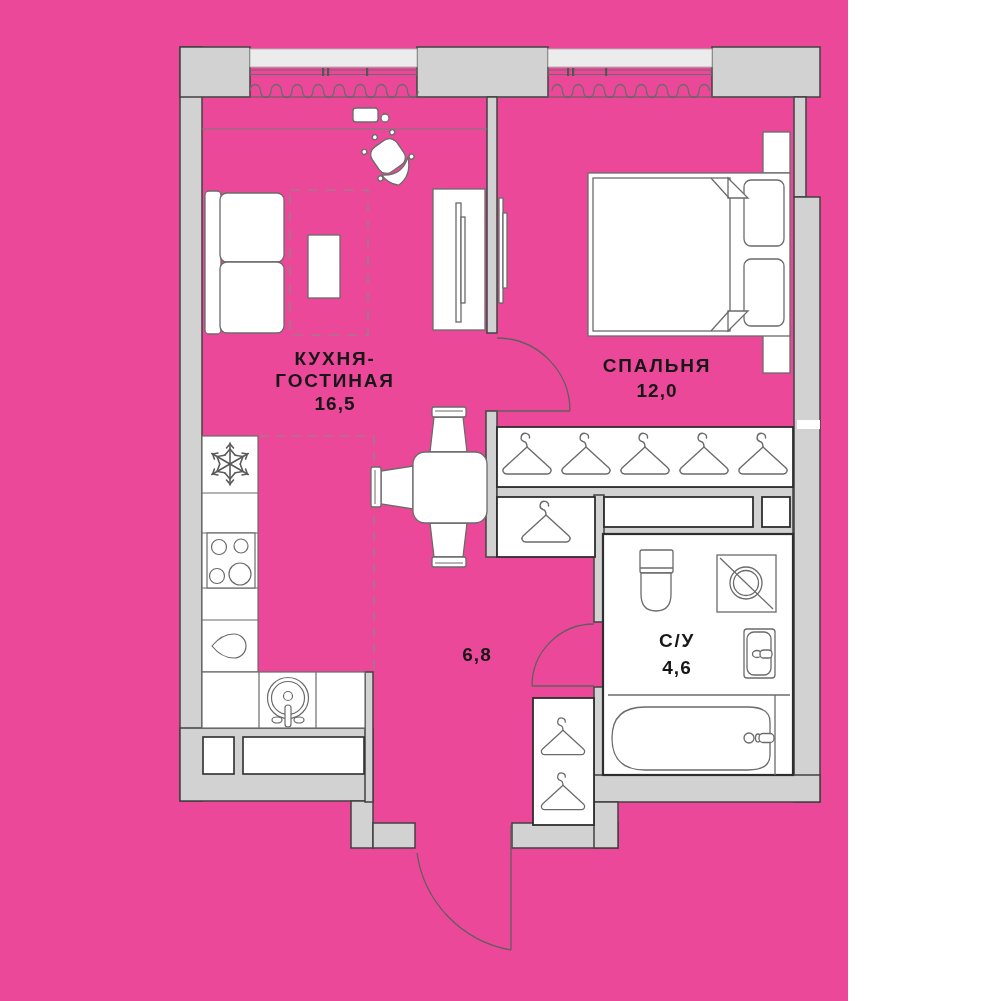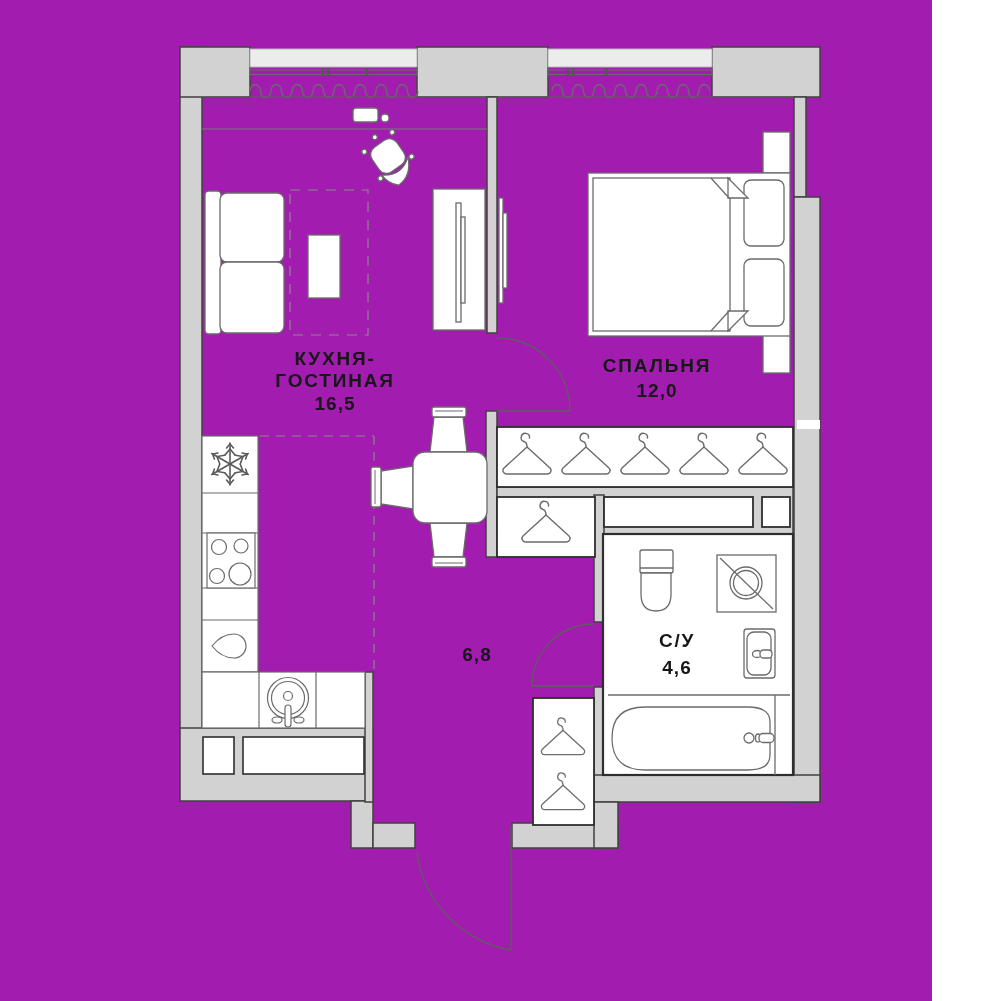--- a/index.html
+++ b/index.html
@@ -1,16 +1,16 @@
 <!DOCTYPE html>
 <html><head>
 <meta charset="utf-8">
 <style>
   html,body{margin:0;padding:0;background:#ffffff;}
-  .canvas{position:relative;width:932px;height:1001px;background:#a21caf;overflow:hidden;
+  .canvas{position:relative;width:848px;height:1001px;background:#ec4899;overflow:hidden;
           font-family:"Liberation Sans",sans-serif;}
   svg{display:block;}
   text{font-family:"Liberation Sans","DejaVu Sans",sans-serif;font-weight:bold;fill:#171717;}
   .room-label{font-size:19px;letter-spacing:1.8px;text-anchor:middle;}
   .area-label{font-size:19px;letter-spacing:1px;text-anchor:middle;}
 </style>
 </head>
 <body>
 
 <div class="canvas">

